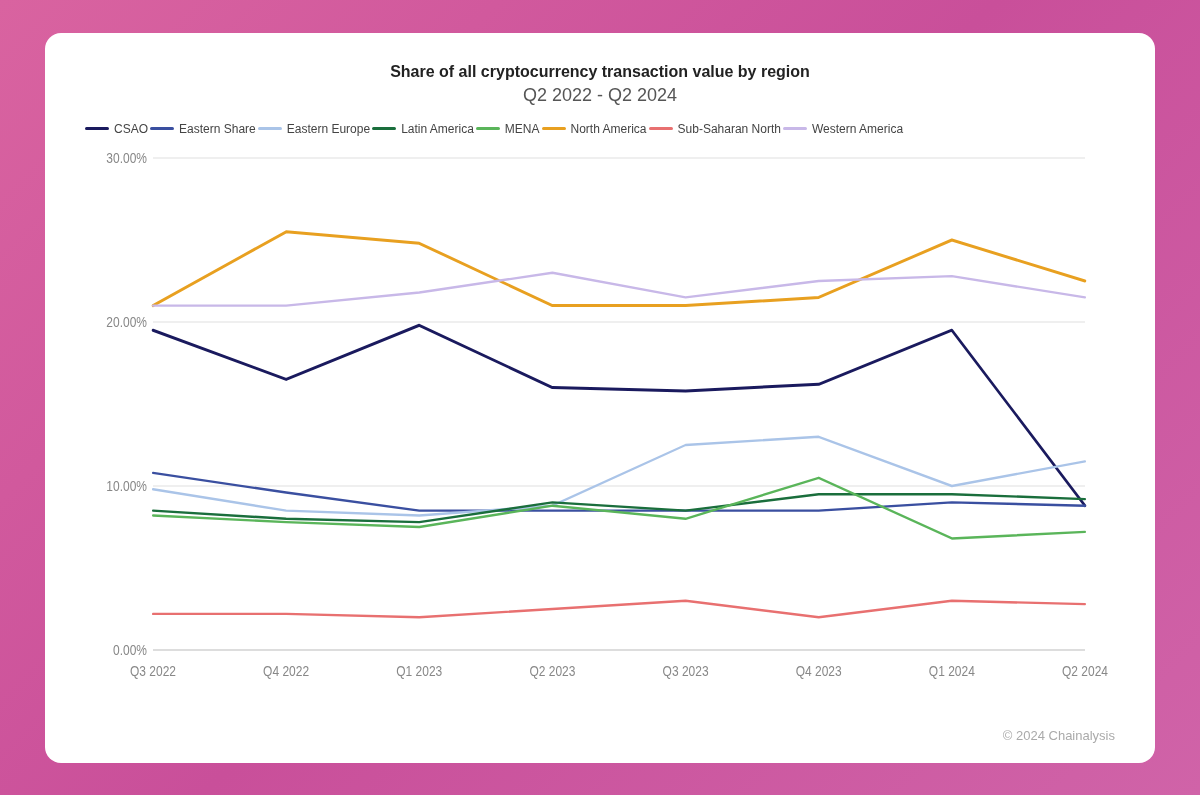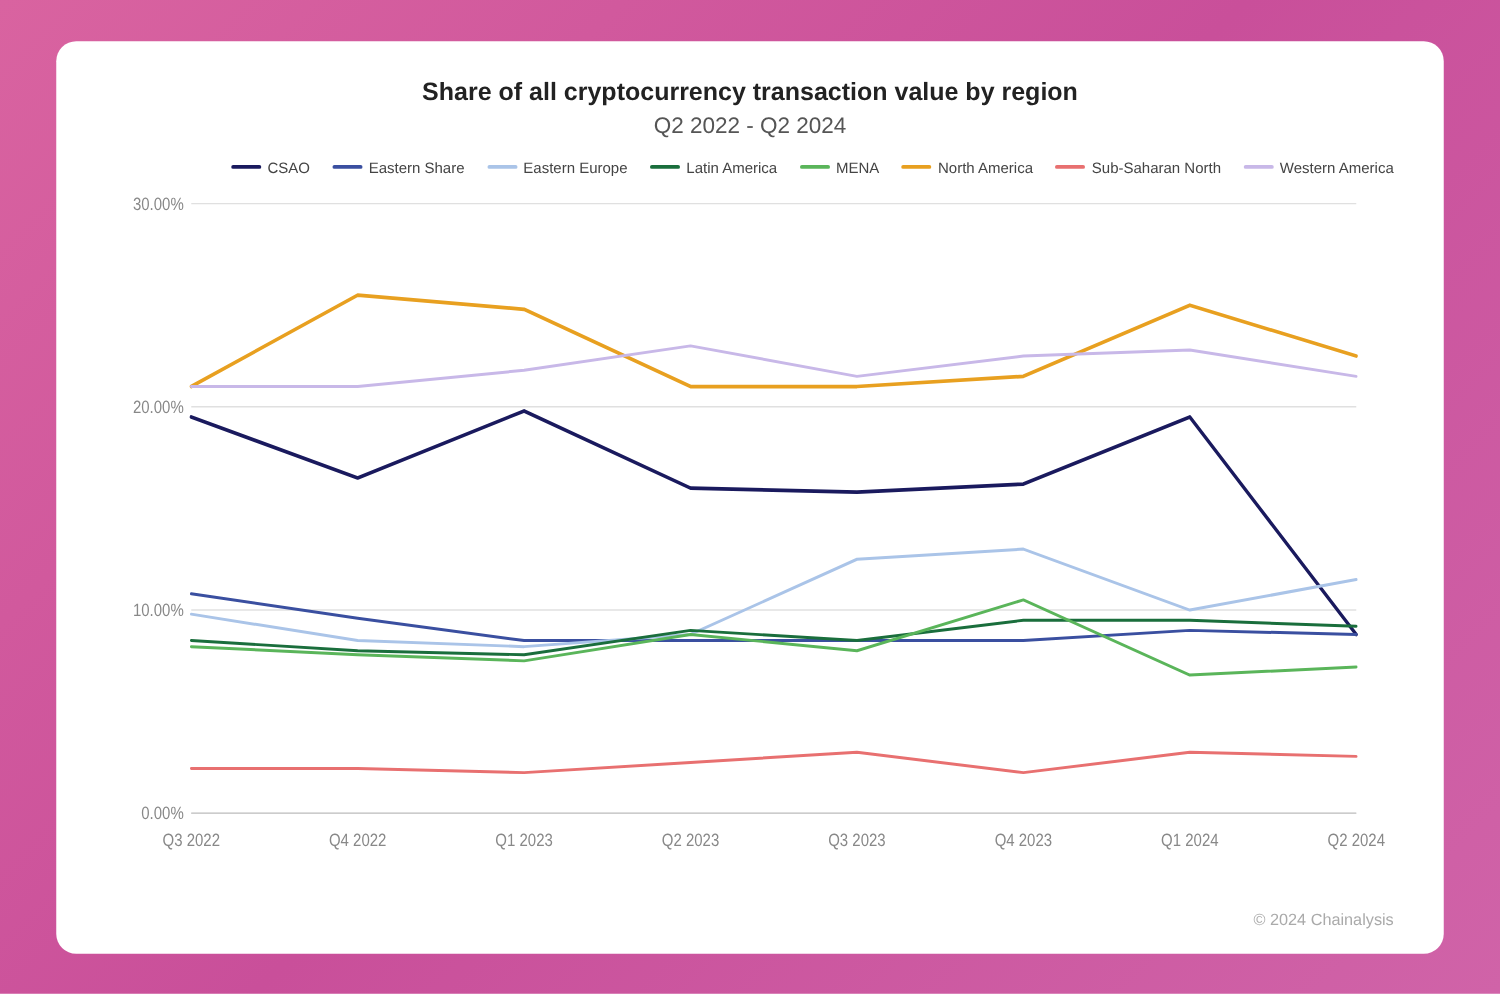--- a/index.html
+++ b/index.html
@@ -17,36 +17,36 @@
       border-radius: 16px;
       width: 1110px;
       height: 730px;
       padding: 30px 40px 20px 40px;
       display: flex;
       flex-direction: column;
       position: relative;
     }
     .chart-title {
       text-align: center;
-      font-size: 20px;
+      font-size: 16px;
       font-weight: 700;
       color: #222;
       margin-bottom: 4px;
     }
     .chart-subtitle {
       text-align: center;
       font-size: 18px;
       color: #555;
       margin-bottom: 16px;
     }
     .legend {
       display: flex;
       flex-wrap: wrap;
-      justify-content: flex-end;
-      gap: 6px 18px;
+      justify-content: flex-start;
+      gap: 6px 2px;
       margin-bottom: 10px;
       font-size: 12px;
       color: #444;
     }
     .legend-item {
       display: flex;
       align-items: center;
       gap: 5px;
     }
     .legend-line {

